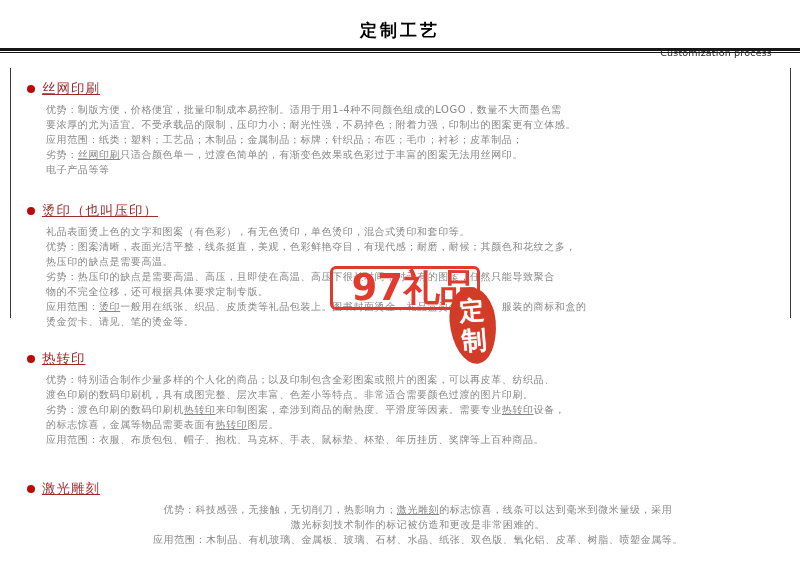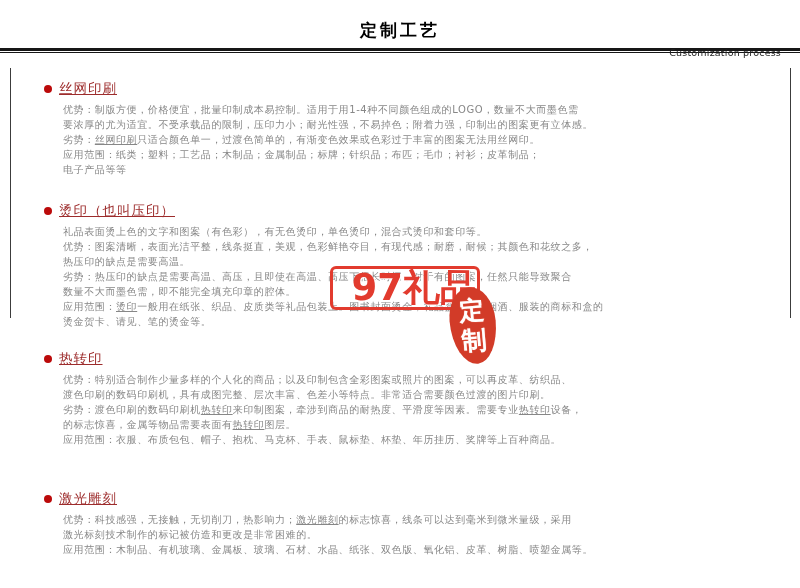--- a/index.html
+++ b/index.html
@@ -10,38 +10,38 @@
   }
   .page{width:800px;height:588px;position:relative;}
 
   
   .header-title{
     padding-top:20px;text-align:center;
     font-size:17px;font-weight:bold;color:#000000;
     letter-spacing:3px;line-height:20px;
   }
   .header-sub{
-    position:absolute;right:19px;top:47px;
+    position:absolute;right:28px;top:47px;
     font-size:9.5px;color:#222;letter-spacing:0.2px;
   }
   .rule-thick{height:3px;background:#161616;margin-top:8px;}
   .rule-thin{height:1px;background:#161616;margin-top:1px;}
 
   
   .side-border{position:absolute;top:68px;height:250px;width:1px;background:#3c3c3c;}
   .side-border.left{left:10px;}
   .side-border.right{right:9px;}
 
   
-  main{position:relative;padding-left:44px;padding-right:10px;}
+  main{position:relative;padding-left:27px;padding-right:10px;}
   .section{margin:0;}
   .section:nth-of-type(1){margin-top:28px;}
   .section:nth-of-type(2){margin-top:26px;}
   .section:nth-of-type(3){margin-top:22px;}
-  .section:nth-of-type(4){margin-top:44px;}
+  .section:nth-of-type(4){margin-top:34px;text-align:center;}
   .sec-head{display:flex;align-items:center;height:15px;margin-bottom:6px;}
   .bullet{
     width:8px;height:8px;border-radius:50%;
     background:#bb0a0a;flex:0 0 8px;margin-right:7px;
   }
   .sec-title{
     font-size:13.5px;color:#9d2c2c;
     text-decoration:underline;letter-spacing:1px;cursor:pointer;
   }
   .sec-body{margin-left:19px;}
@@ -90,36 +90,36 @@
 
   <main>
       <section class="section">
         <div class="sec-head">
           <span class="bullet"></span>
           <a class="sec-title">丝网印刷</a>
         </div>
         <div class="sec-body">
           <div class="line"><span>优势：制版方便，价格便宜，批量印制成本易控制。适用于用1-4种不同颜色组成的LOGO，数量不大而墨色需</span></div>
           <div class="line"><span>要浓厚的尤为适宜。不受承载品的限制，压印力小；耐光性强，不易掉色；附着力强，印制出的图案更有立体感。</span></div>
+          <div class="line"><span>应用范围：纸类；塑料；工艺品；木制品；金属制品；标牌；针织品；布匹；毛巾；衬衫；皮革制品；</span></div>
           <div class="line"><span>劣势：</span><a class="term-link">丝网印刷</a><span>只适合颜色单一，过渡色简单的，有渐变色效果或色彩过于丰富的图案无法用丝网印。</span></div>
-          <div class="line"><span>应用范围：纸类；塑料；工艺品；木制品；金属制品；标牌；针织品；布匹；毛巾；衬衫；皮革制品；</span></div>
           <div class="line"><span>电子产品等等</span></div>
         </div>
       </section>
       <section class="section">
         <div class="sec-head">
           <span class="bullet"></span>
           <a class="sec-title">烫印（也叫压印）</a>
         </div>
         <div class="sec-body">
           <div class="line"><span>礼品表面烫上色的文字和图案（有色彩），有无色烫印，单色烫印，混合式烫印和套印等。</span></div>
           <div class="line"><span>优势：图案清晰，表面光洁平整，线条挺直，美观，色彩鲜艳夺目，有现代感；耐磨，耐候；其颜色和花纹之多，</span></div>
           <div class="line"><span>热压印的缺点是需要高温。</span></div>
           <div class="line"><span>劣势：热压印的缺点是需要高温、高压，且即使在高温、高压下很长时间，对于有的图案，任然只能导致聚合</span></div>
-          <div class="line"><span>数量不大而墨色需，即不能完全填充印章的腔体。</span></div>
+          <div class="line"><span>物的不完全位移，还可根据具体要求定制专版。</span></div>
           <div class="line"><span>应用范围：</span><a class="term-link">烫印</a><span>一般用在纸张、织品、皮质类等礼品包装上。图书封面烫金，礼品盒烫金，烟酒、服装的商标和盒的</span></div>
           <div class="line"><span>烫金贺卡、请见、笔的烫金等。</span></div>
         </div>
       </section>
       <section class="section">
         <div class="sec-head">
           <span class="bullet"></span>
           <a class="sec-title">热转印</a>
         </div>
         <div class="sec-body">

